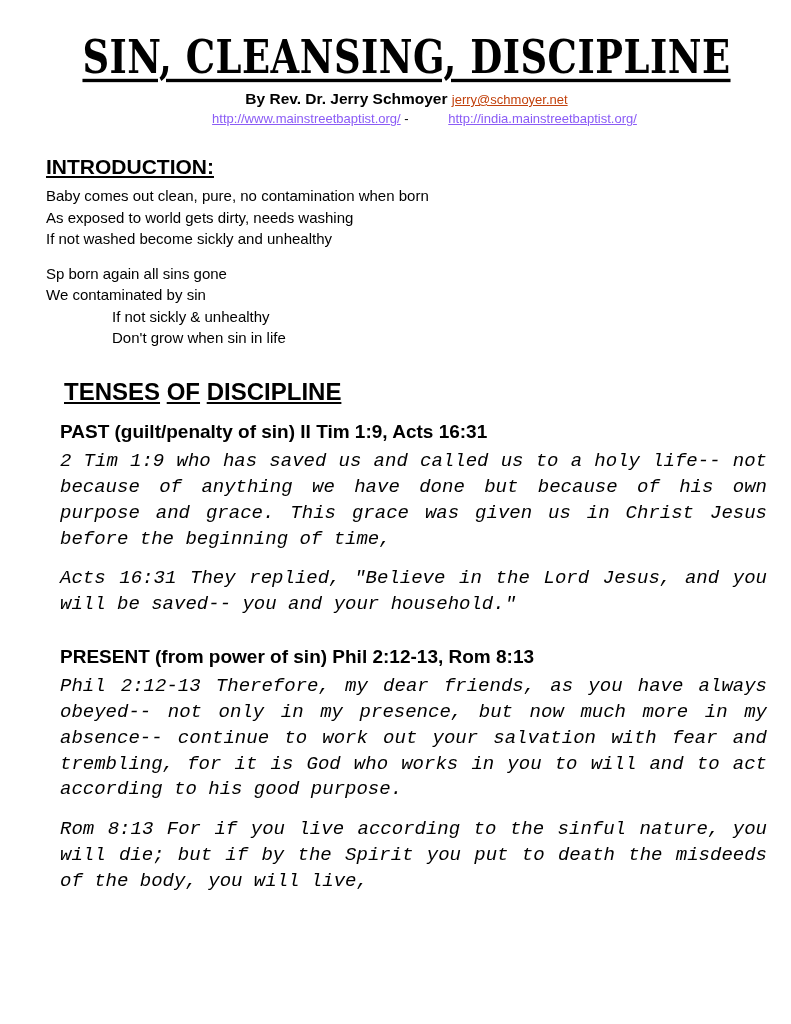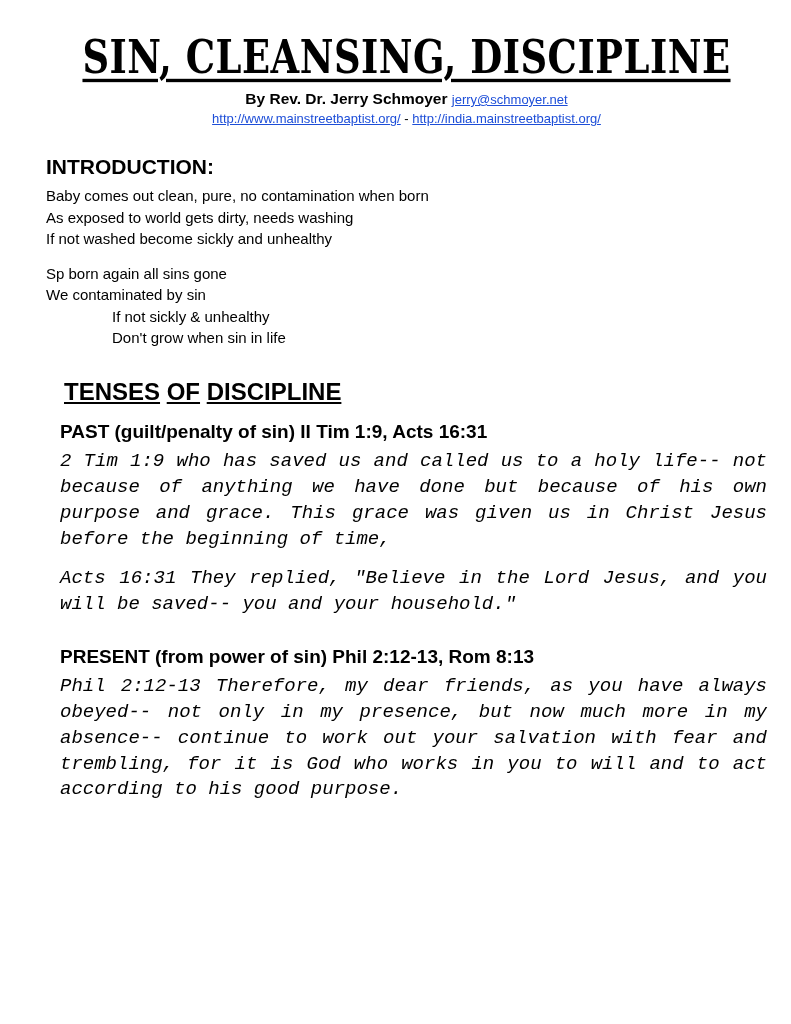--- a/index.html
+++ b/index.html
@@ -44,44 +44,46 @@
     text-align: center;
     font-size: 15.5px;
     font-weight: bold;
     margin: 12px 0 0 0;
     line-height: 1.3;
   }
   .byline .email {
     font-weight: normal;
     font-size: 13px;
     text-decoration: underline;
-    color: #1d4ed8;
+    color: #c2410c;
   }
   .links {
     text-align: center;
     font-size: 13px;
     margin: 2px 0 0 0;
     line-height: 1.3;
   }
   .links a {
-    color: #1d4ed8;
+    color: #8b5cf6;
     text-decoration: underline;
+    margin-left: 36px;
   }
   .links .sep {
     text-decoration: none;
   }
 
   
   h2.section-head {
     font-size: 21px;
     font-weight: bold;
     margin: 26px 0 6px 0;
     line-height: 1.2;
   }
   h2.section-head .u {
+    text-decoration: underline;
     text-underline-offset: 2px;
   }
   h2.tenses {
     font-size: 24px;
     font-weight: bold;
     margin: 30px 0 14px 18px;
     line-height: 1.2;
   }
   h2.tenses .u {
     text-decoration: underline;
@@ -160,15 +162,16 @@
 
   <div class="block past">
     <div class="tense-head">PAST (guilt/penalty of sin) II Tim 1:9, Acts 16:31</div>
     <p class="verse">2 Tim 1:9  who has saved us and called us to a holy life-- not because of anything we have done but because of his own purpose and grace. This grace was given us in Christ Jesus before the beginning of time,</p>
     <p class="verse">Acts 16:31       They replied, "Believe in the Lord Jesus, and you will be saved-- you and your household."</p>
   </div>
 
   <div class="block present">
     <div class="tense-head">PRESENT (from power of sin)  Phil 2:12-13, Rom 8:13</div>
     <p class="verse">Phil 2:12-13     Therefore, my dear friends, as you have always obeyed-- not only in my presence, but now much more in my absence-- continue to work out your salvation with fear and trembling, for it is God who works in you to will and to act according to his good purpose.</p>
+    <p class="verse">Rom 8:13  For if you live according to the sinful nature, you will die; but if by the Spirit you put to death the misdeeds of the body, you will live,</p>
   </div>
 
 </div>
 
 </body></html>

